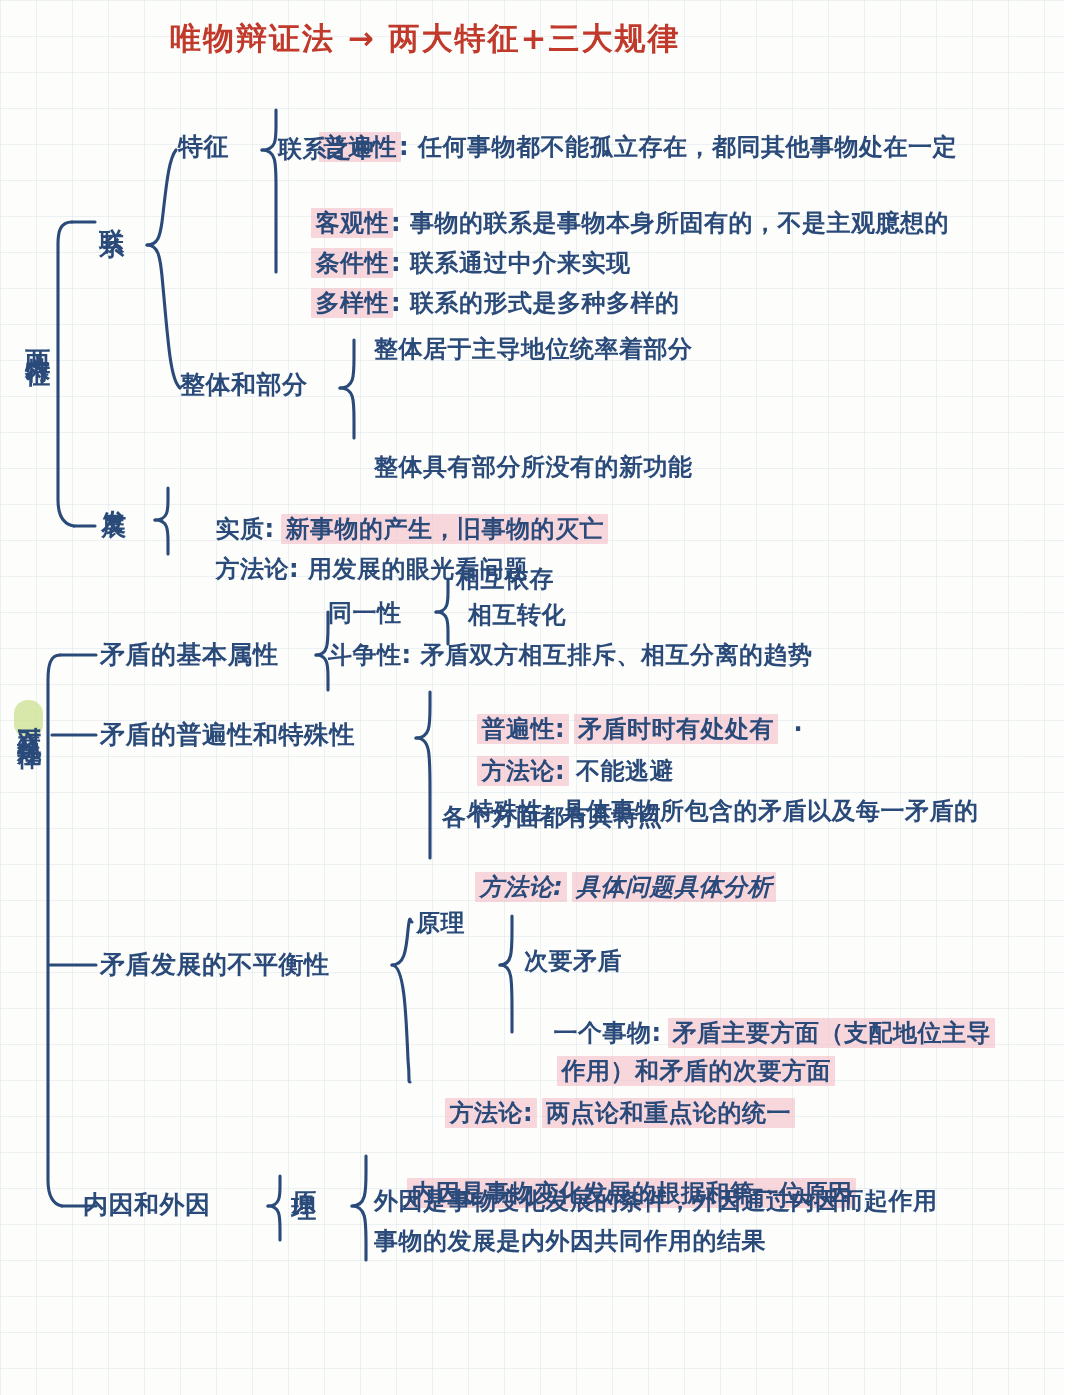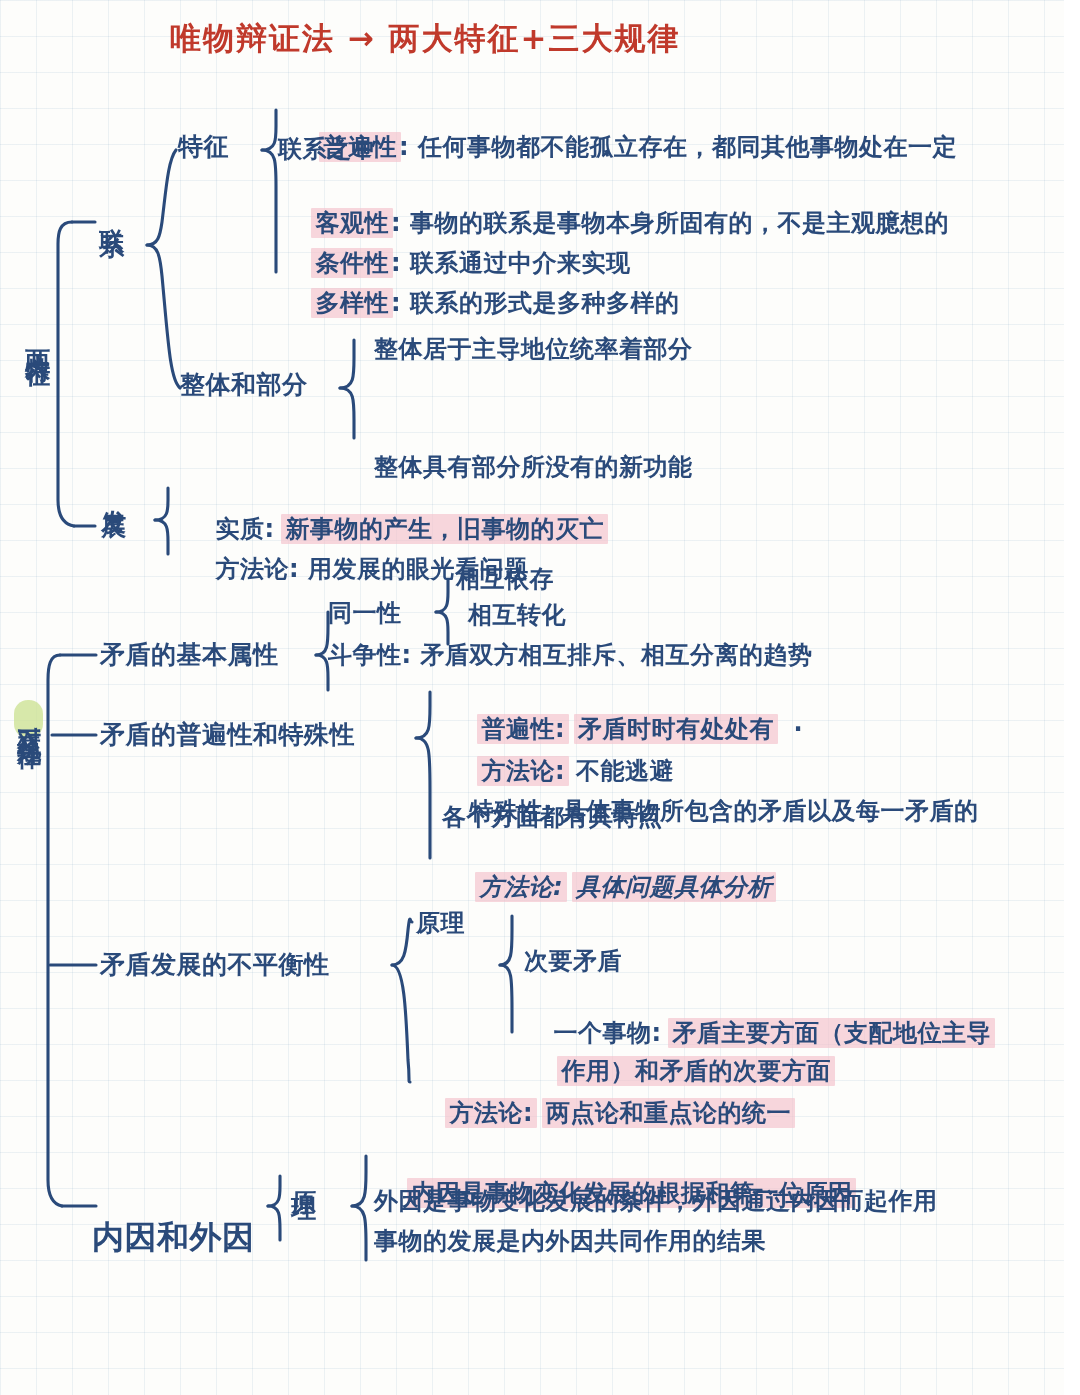--- a/index.html
+++ b/index.html
@@ -193,21 +193,21 @@
     <span>一个事物:</span> <span class="hl-pink">矛盾主要方面（支配地位主导</span>
   </div>
   <div class="ink" style="left:524px; top:1024px; font-size:24px;">
     <span class="hl-pink">作用）和矛盾的次要方面</span>
   </div>
 
   <div class="ink" style="left:412px; top:1066px; font-size:24px;">
     <span class="hl-pink">方法论:</span> <span class="hl-pink">两点论和重点论的统一</span>
   </div>
 
-  <div class="ink" style="left:92px; top:1188px; font-size:32px;margin-top:28px;">内因和外因</div>
+  <div class="ink" style="left:83px; top:1188px; font-size:25px;">内因和外因</div>
   <div class="vertlabel" style="left:290px; top:1172px; font-size:25px;">原理</div>
 
   <div class="ink" style="left:374px; top:1146px; font-size:24px;">
     <span class="hl-pink">内因是事物变化发展的根据和第一位原因</span>
   </div>
   <div class="ink" style="left:374px; top:1186px; font-size:24px;">外因是事物变化发展的条件，外因通过内因而起作用</div>
   <div class="ink" style="left:374px; top:1226px; font-size:24px;">事物的发展是内外因共同作用的结果</div>
 
 </div>
 

